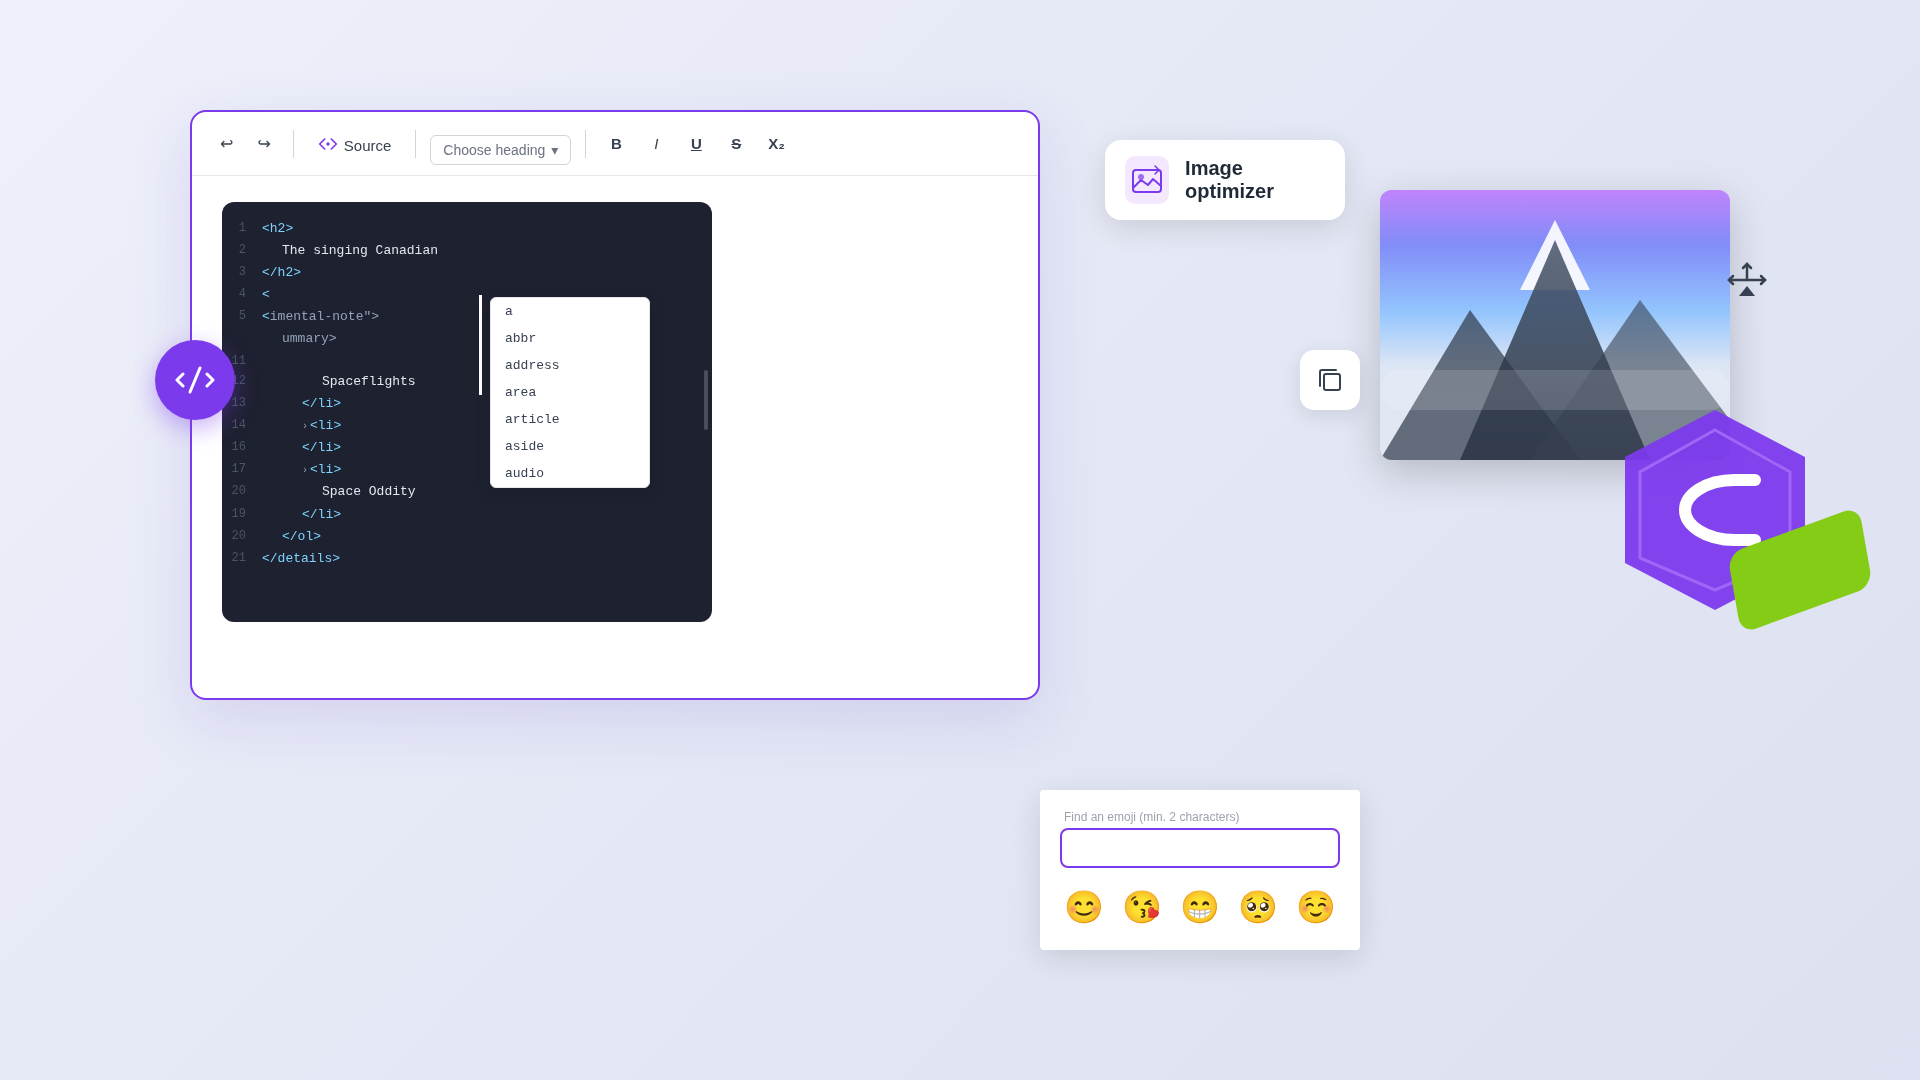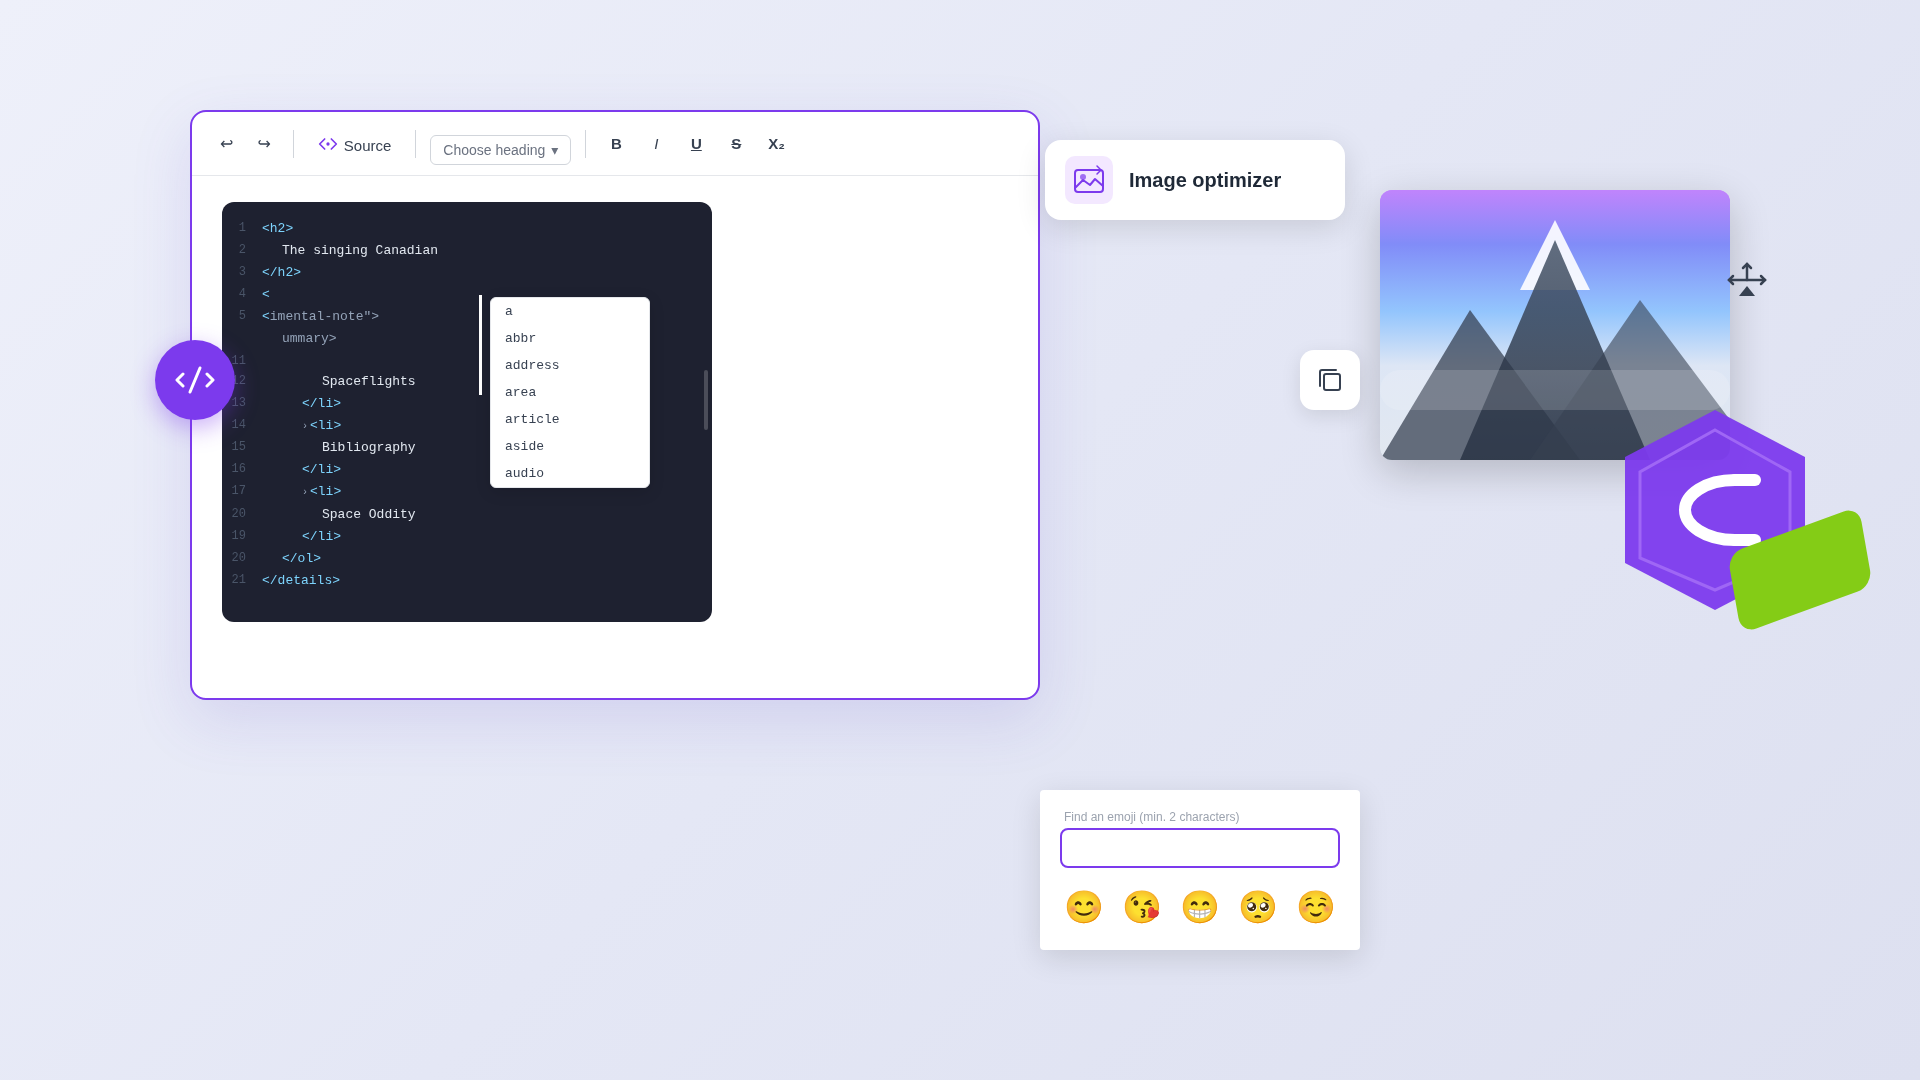--- a/index.html
+++ b/index.html
@@ -198,21 +198,21 @@
       box-shadow: 0 8px 24px rgba(124,58,237,0.4);
       cursor: pointer;
       z-index: 20;
     }
 
     
     .image-optimizer-card {
       position: absolute;
       right: 575px;
       top: 140px;
-      width: 300px;
+      width: 240px;
       height: 80px;
       background: #fff;
       border-radius: 16px;
       box-shadow: 0 8px 30px rgba(0,0,0,0.12);
       display: flex;
       align-items: center;
       padding: 17px 20px;
       gap: 16px;
       z-index: 15;
     }
@@ -468,24 +468,20 @@
         <span class="line-num">12</span>
         <span class="line-content indent3 text-content">Spaceflights</span>
       </div>
       <div class="line">
         <span class="line-num">13</span>
         <span class="line-content indent2"><span class="tag">&lt;/li&gt;</span></span>
       </div>
       <div class="line">
         <span class="line-num">14</span>
         <span class="line-content indent2"><span class="arrow-indicator">›</span><span class="tag">&lt;li&gt;</span></span>
-      </div>
-      <div class="line">
-        <span class="line-num">15</span>
-        <span class="line-content indent3 text-content">Bibliography</span>
       </div>
       <div class="line">
         <span class="line-num">16</span>
         <span class="line-content indent2"><span class="tag">&lt;/li&gt;</span></span>
       </div>
       <div class="line">
         <span class="line-num">17</span>
         <span class="line-content indent2"><span class="arrow-indicator">›</span><span class="tag">&lt;li&gt;</span></span>
       </div>
       <div class="line">

